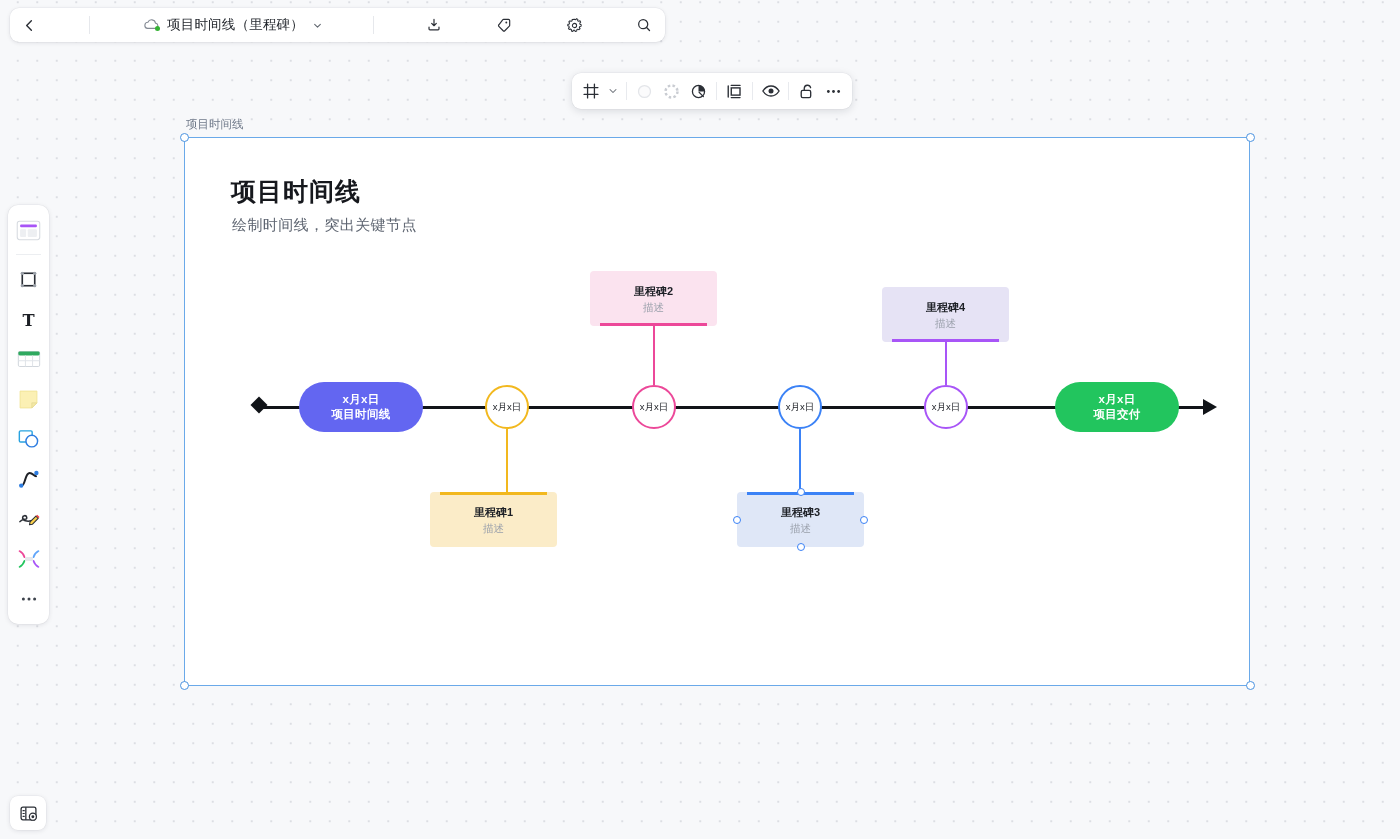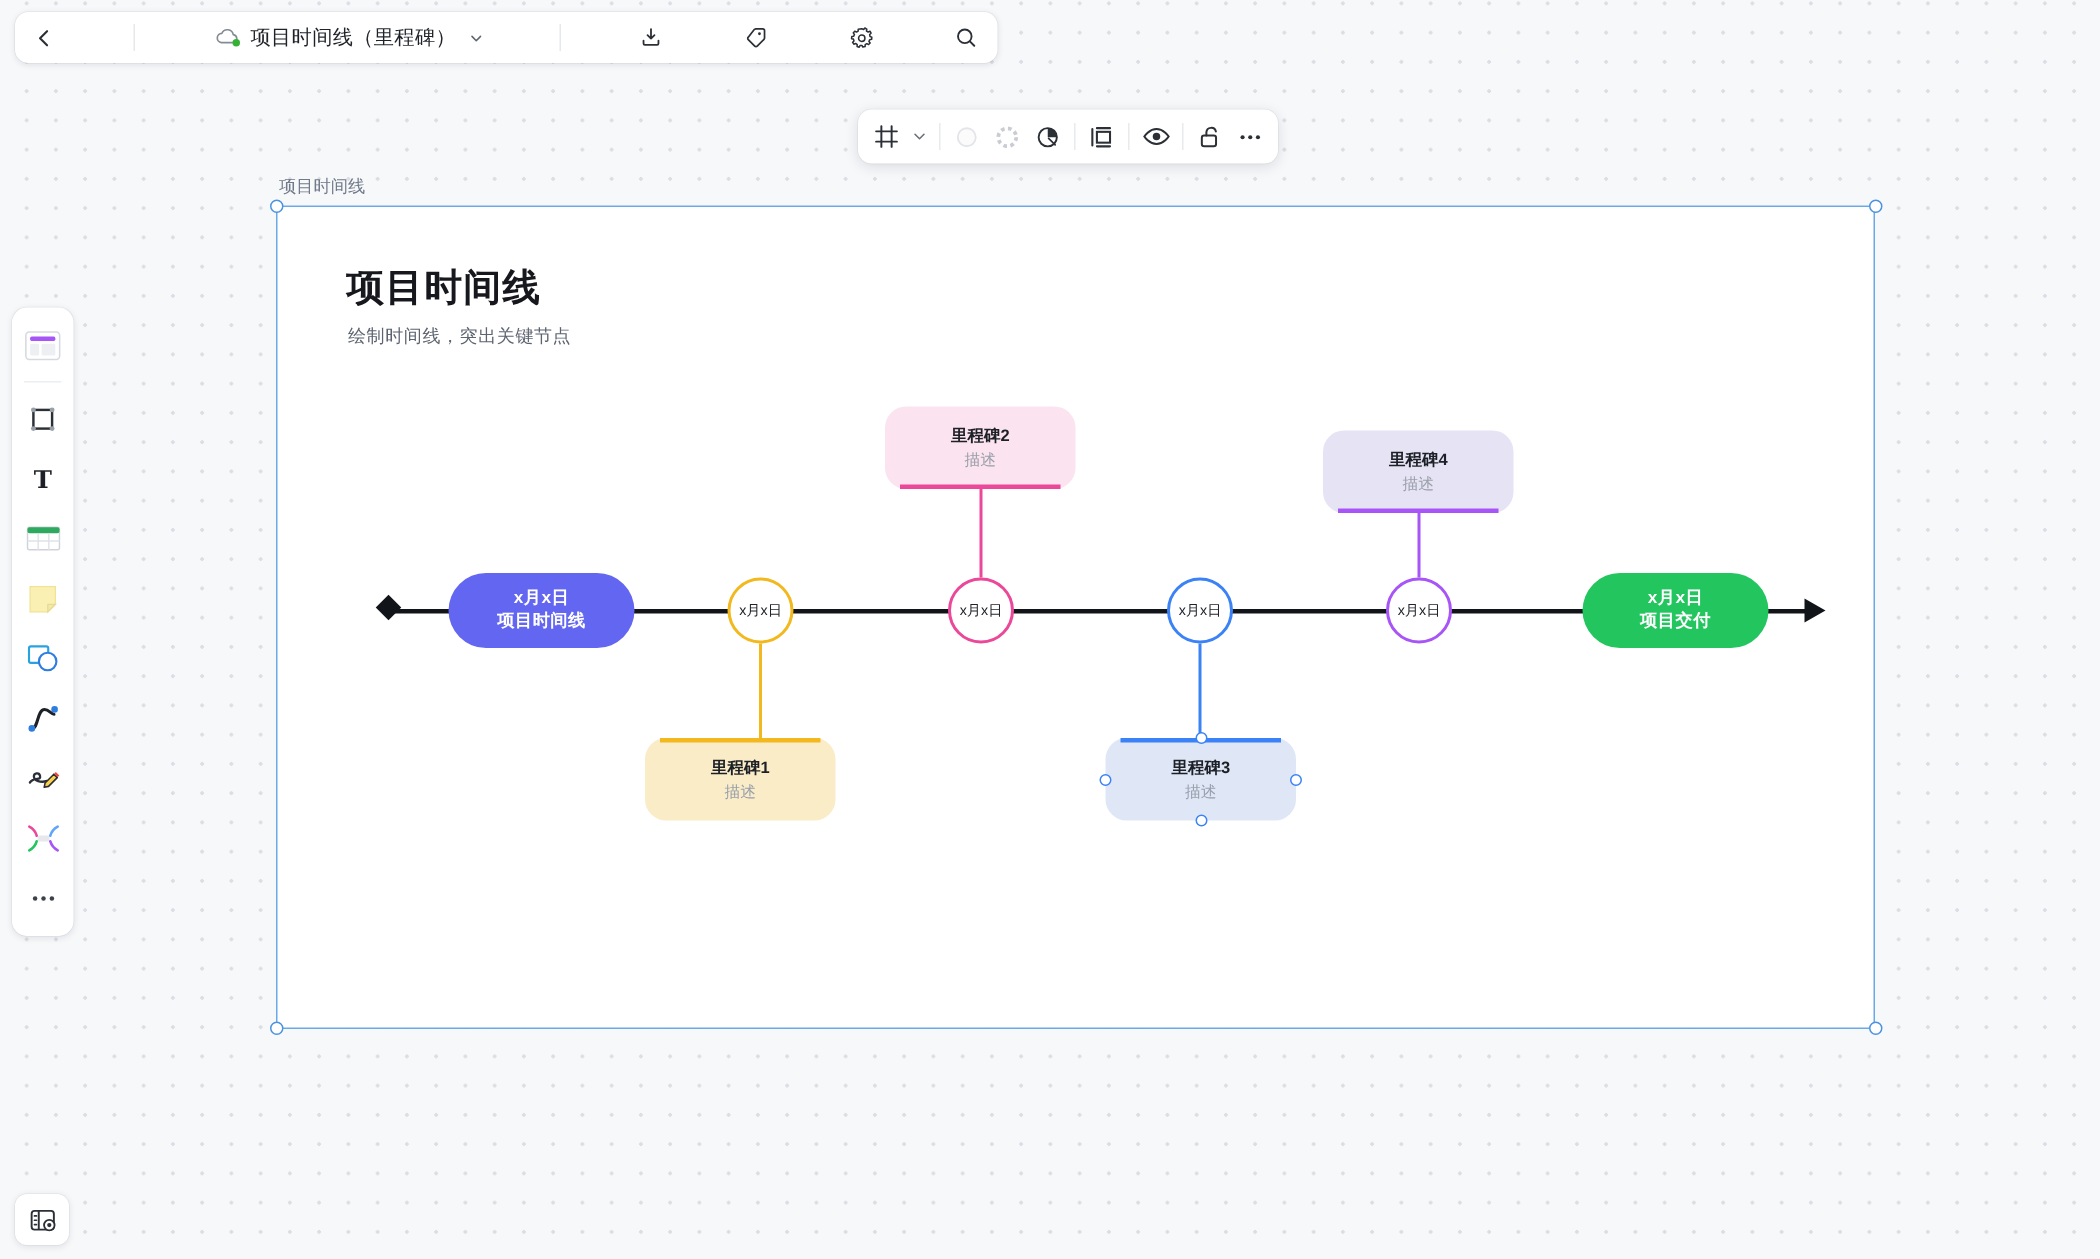--- a/index.html
+++ b/index.html
@@ -103,21 +103,21 @@
   }
 
   
   .diagram { position: absolute; inset: 0; }
   .d-title {
     position: absolute; left: 46px; top: 37px;
     font-size: 25px; font-weight: 700; color: #16181d; letter-spacing: 1px;
   }
   .d-sub {
     position: absolute; left: 47px; top: 78px;
-    font-size: 12px; color: #5d6470; letter-spacing: .4px;
+    font-size: 15px; color: #5d6470; letter-spacing: .4px;
   }
 
   .axis {
     position: absolute; left: 70px; top: 268px;
     width: 955px; height: 3px; background: #111418;
   }
   .axis-diamond {
     position: absolute; left: 68px; top: 261px;
     width: 12px; height: 12px; background: #111418;
     transform: rotate(45deg);
@@ -151,21 +151,21 @@
     font-size: 9.5px; color: #202329; font-weight: 400;
     cursor: pointer;
   }
 
   .stem { position: absolute; width: 2px; }
 
   
   .mcard {
     position: absolute;
     width: 127px; height: 55px;
-    border-radius: 14px;
+    border-radius: 4px;
     display: flex; flex-direction: column;
     align-items: center; justify-content: center;
     cursor: pointer;
   }
   .mcard .mt { font-size: 11px; font-weight: 700; color: #1d2026; line-height: 16px; }
   .mcard .md { font-size: 10.5px; color: #9aa0ab; line-height: 16px; }
   .mbar { position: absolute; height: 3px; left: 10px; right: 10px; }
 
   
   .sel-box { position: absolute; }

